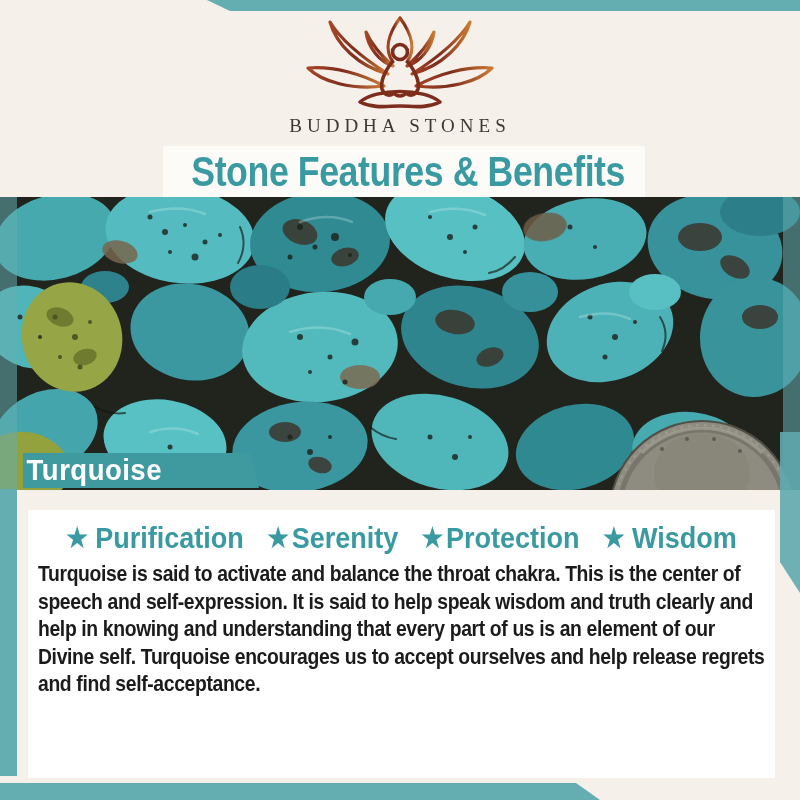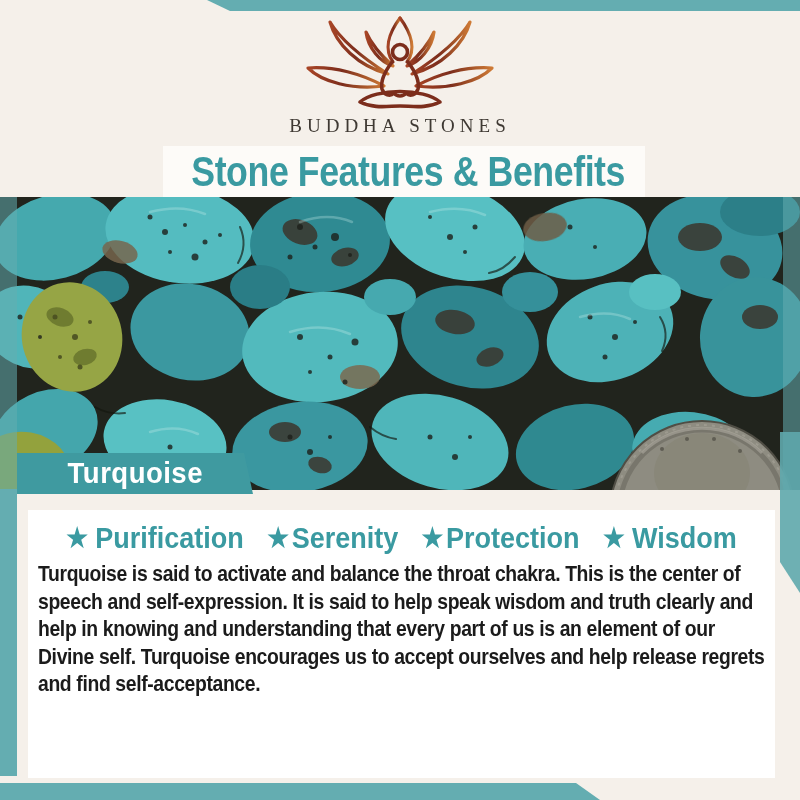--- a/index.html
+++ b/index.html
@@ -31,24 +31,24 @@
   .photo{position:absolute;left:0;top:197px;width:800px;height:293px;background:#21241d;}
   .band{position:absolute;top:197px;width:17px;height:293px;background:rgba(100,173,177,.55);}
   .band.left{left:0}.band.right{left:783px}
   .left-strip{position:absolute;left:0;top:489px;width:17px;height:287px;
               background:var(--accent-teal,#64adb1);}
   .right-ribbon{position:absolute;left:780px;top:432px;width:20px;height:161px;
               background:rgba(95,169,173,.9);
               clip-path:polygon(0 0,100% 0,100% 100%,0 130px);}
 
   
-  .ribbon{position:absolute;left:17px;top:453px;width:236px;height:41px;
+  .ribbon{position:absolute;left:23px;top:453px;width:236px;height:35px;
           background:var(--label-teal,#3f9aa0);
           clip-path:polygon(0 0,227px 0,236px 100%,0 100%);
-          display:flex;align-items:center;justify-content:center;}
+          display:flex;align-items:center;justify-content:flex-start;}
   .ribbon-label{display:inline-block;color:#fff;font-size:29px;font-weight:bold;
                 transform:scaleX(.95);letter-spacing:.5px;}
 
   
   .content{position:absolute;left:28px;top:510px;width:747px;height:268px;background:#ffffff;}
   .features{position:absolute;left:0;top:11px;width:100%;display:flex;justify-content:center;
             column-gap:26px;font-size:30px;font-weight:bold;
             color:var(--headline-teal,#3a9aa1);transform:scaleX(.9);white-space:nowrap;}
   .feat{display:flex;align-items:center;}
   .feat .star{margin-right:8px;font-size:27px;}

